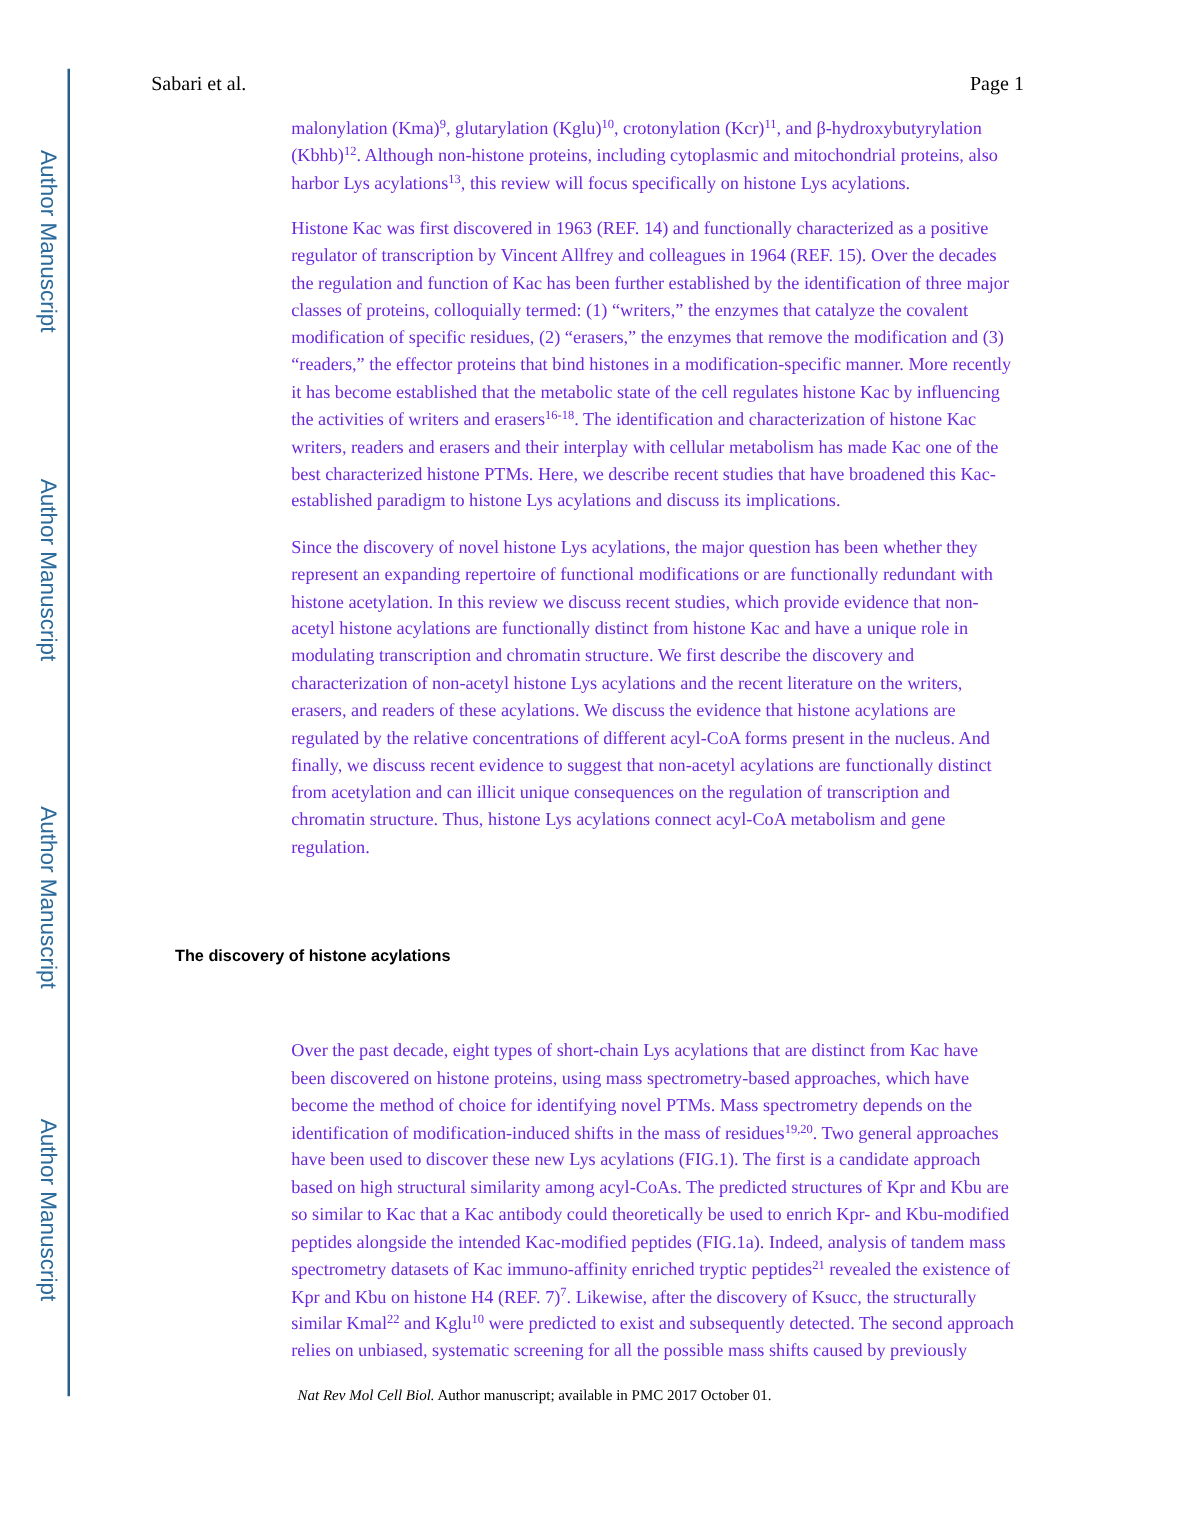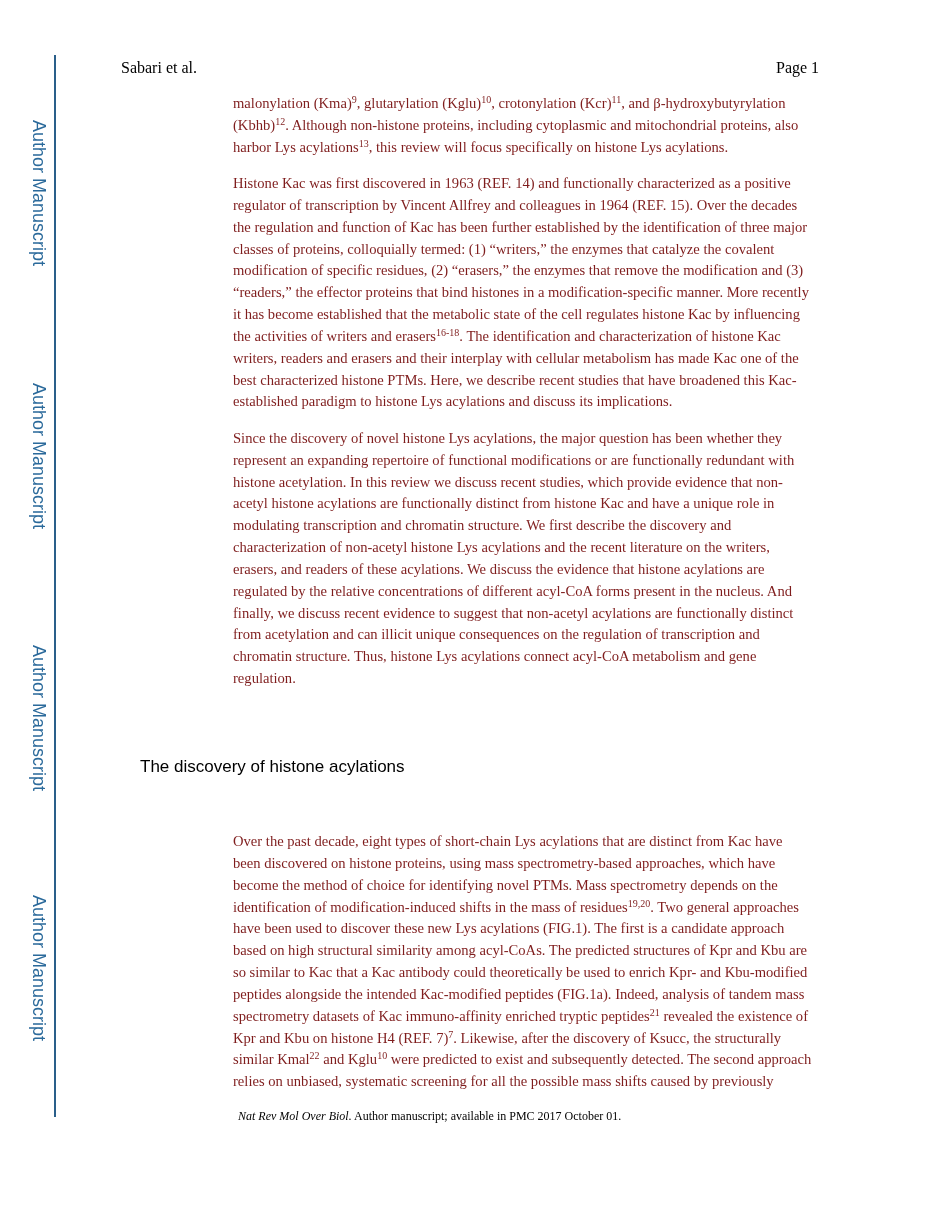--- a/index.html
+++ b/index.html
@@ -12,27 +12,27 @@
   .side-label span {
     position: absolute; white-space: nowrap;
     transform: translate(-50%, -50%) rotate(90deg);
     left: 0; top: 0;
   }
   .running-head {
     position: absolute; top: 59px; font-family: "Liberation Serif", serif; font-size: 16px; color: #000;
   }
   .body-text {
     position: absolute; left: 233px; width: 580px;
-    font-family: "Liberation Serif", serif; font-size: 14.6px; line-height: 21.85px; color: #7f1d1d;
+    font-family: "Liberation Serif", serif; font-size: 14.6px; line-height: 21.85px; color: #6d28d9;
   }
   .body-text p { margin: 0 0 14.5px 0; }
   sup { font-size: 10px; line-height: 0; vertical-align: 5px; }
   .section-heading {
     position: absolute; left: 140px; top: 757px;
-    font-family: "Liberation Sans", sans-serif; font-weight: normal; font-size: 17px; color: #000; margin: 0;
+    font-family: "Liberation Sans", sans-serif; font-weight: bold; font-size: 13px; color: #000; margin: 0;
   }
   .footer {
     position: absolute; left: 238px; top: 1109px;
     font-family: "Liberation Serif", serif; font-size: 12px; color: #000;
   }
   .footer i { font-style: italic; }
 </style>
 </head>
 <body>
 
@@ -58,13 +58,13 @@
   <p><span>Histone Kac was first discovered in 1963 (REF. 14) and functionally characterized as a positive regulator of transcription by Vincent Allfrey and colleagues in 1964 (REF. 15). Over the decades the regulation and function of Kac has been further established by the identification of three major classes of proteins, colloquially termed: (1) “writers,” the enzymes that catalyze the covalent modification of specific residues, (2) “erasers,” the enzymes that remove the modification and (3) “readers,” the effector proteins that bind histones in a modification-specific manner. More recently it has become established that the metabolic state of the cell regulates histone Kac by influencing the activities of writers and erasers</span><sup>16-18</sup><span>. The identification and characterization of histone Kac writers, readers and erasers and their interplay with cellular metabolism has made Kac one of the best characterized histone PTMs. Here, we describe recent studies that have broadened this Kac-established paradigm to histone Lys acylations and discuss its implications.</span></p>
   <p>Since the discovery of novel histone Lys acylations, the major question has been whether they represent an expanding repertoire of functional modifications or are functionally redundant with histone acetylation. In this review we discuss recent studies, which provide evidence that non-acetyl histone acylations are functionally distinct from histone Kac and have a unique role in modulating transcription and chromatin structure. We first describe the discovery and characterization of non-acetyl histone Lys acylations and the recent literature on the writers, erasers, and readers of these acylations. We discuss the evidence that histone acylations are regulated by the relative concentrations of different acyl-CoA forms present in the nucleus. And finally, we discuss recent evidence to suggest that non-acetyl acylations are functionally distinct from acetylation and can illicit unique consequences on the regulation of transcription and chromatin structure. Thus, histone Lys acylations connect acyl-CoA metabolism and gene regulation.</p>
 </div>
 
 <h2 class="section-heading">The discovery of histone acylations</h2>
 
 <div class="body-text" style="top:831px;">
   <p><span>Over the past decade, eight types of short-chain Lys acylations that are distinct from Kac have been discovered on histone proteins, using mass spectrometry-based approaches, which have become the method of choice for identifying novel PTMs. Mass spectrometry depends on the identification of modification-induced shifts in the mass of residues</span><sup>19,20</sup><span>. Two general approaches have been used to discover these new Lys acylations (FIG.1). The first is a candidate approach based on high structural similarity among acyl-CoAs. The predicted structures of Kpr and Kbu are so similar to Kac that a Kac antibody could theoretically be used to enrich Kpr- and Kbu-modified peptides alongside the intended Kac-modified peptides (FIG.1a). Indeed, analysis of tandem mass spectrometry datasets of Kac immuno-affinity enriched tryptic peptides</span><sup>21</sup><span> revealed the existence of Kpr and Kbu on histone H4 (REF. 7)</span><sup>7</sup><span>. Likewise, after the discovery of Ksucc, the structurally similar Kmal</span><sup>22</sup><span> and Kglu</span><sup>10</sup><span> were predicted to exist and subsequently detected. The second approach relies on unbiased, systematic screening for all the possible mass shifts caused by previously</span></p>
 </div>
 
-<div class="footer"><i>Nat Rev Mol Over Biol.</i><span> Author manuscript; available in PMC 2017 October 01.</span></div>
+<div class="footer"><i>Nat Rev Mol Cell Biol.</i><span> Author manuscript; available in PMC 2017 October 01.</span></div>
 
 </body></html>

